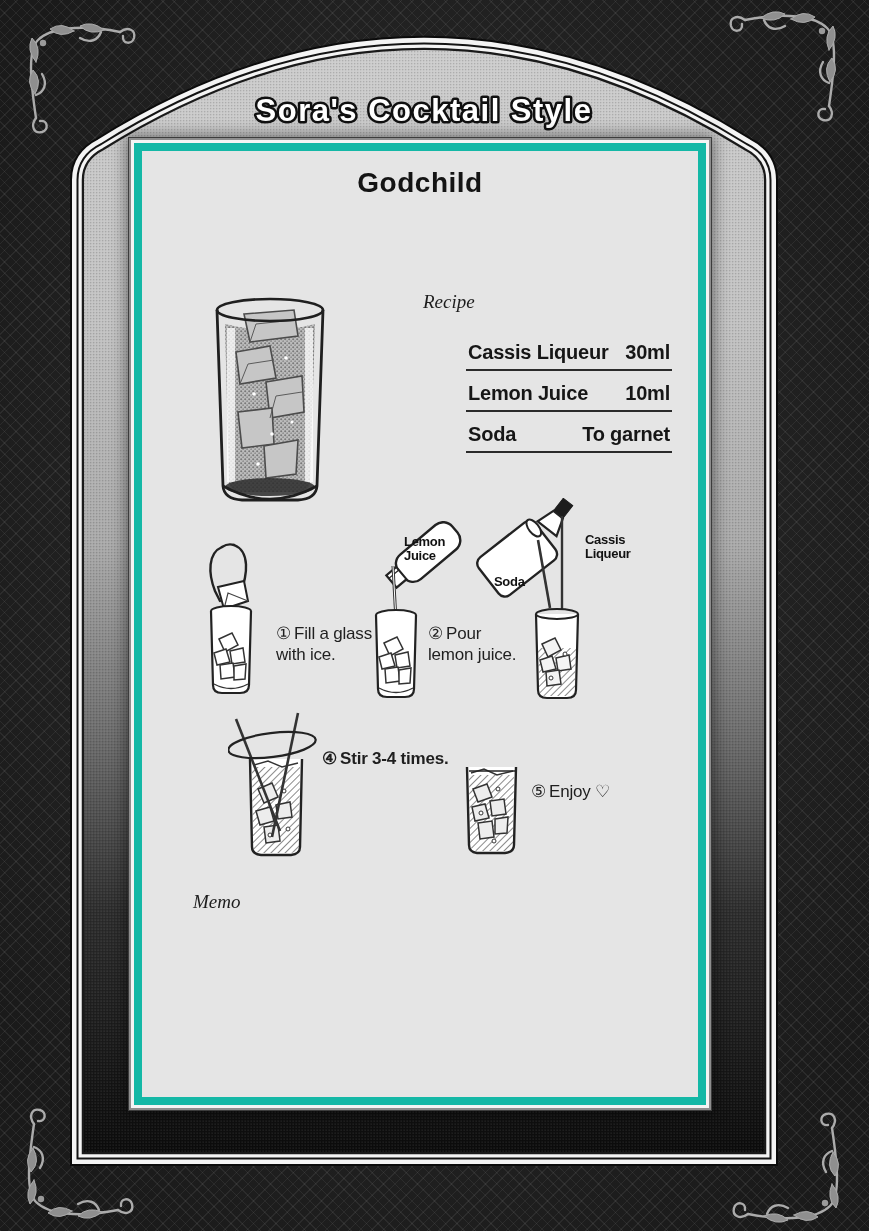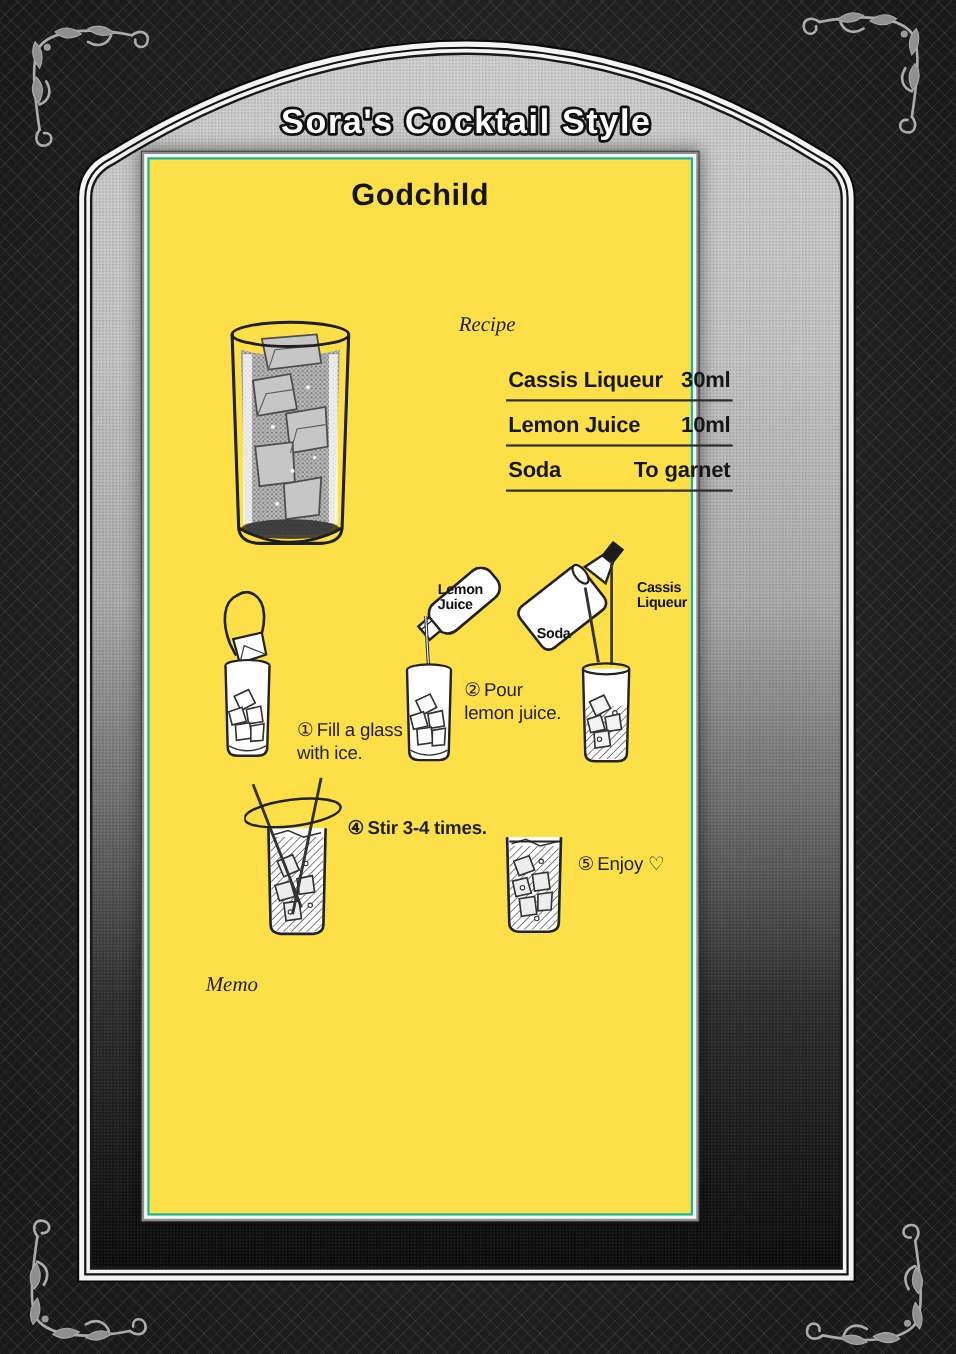--- a/index.html
+++ b/index.html
@@ -8,22 +8,22 @@
     background-color:#212121;
     background-image:
       repeating-linear-gradient(45deg, rgba(170,170,170,0.10) 0 1px, transparent 1px 8px),
       repeating-linear-gradient(-45deg, rgba(170,170,170,0.10) 0 1px, transparent 1px 8px),
       radial-gradient(ellipse at 50% 45%, #2f2f2f 0%, #1a1a1a 85%);
     font-family:"Liberation Sans", sans-serif;
   }
   #scene{position:absolute;left:0;top:0;}
   
   .panel{
-    position:absolute;left:134px;top:143px;width:496px;height:962px;
-    background:#fde047;border:2px solid #14b8a6;box-sizing:border-box;
+    position:absolute;left:134px;top:143px;width:572px;height:962px;
+    background:#e5e5e5;border:8px solid #14b8a6;box-sizing:border-box;
     box-shadow:0 0 0 3px #f4f4f4, 0 0 0 5px #8d8d8d, 0 0 0 6px #3c3c3c, 0 0 14px 8px rgba(0,0,0,0.45);
   }
   .abs{position:absolute;}
   .drink-title{
     left:0;top:16px;width:100%;text-align:center;
     font-size:28px;font-weight:bold;color:#141414;letter-spacing:0.5px;
   }
   .serif-label{
     font-family:"Liberation Serif", serif;font-style:italic;
     font-size:19px;color:#1d1d1d;
@@ -172,21 +172,21 @@
       <g stroke="#333" stroke-width="1.5" fill="#fff">
         <path d="M12 34 L25 28 L31 40 L18 47 Z"></path>
         <path d="M7 48 L19 44 L23 57 L10 60 Z"></path>
         <path d="M23 46 L36 43 L38 57 L25 59 Z"></path>
         <path d="M13 60 L26 58 L28 72 L14 74 Z"></path>
         <path d="M27 61 L39 59 L38 74 L27 75 Z"></path>
       </g>
       <path d="M7 79 Q24 88 41 79" fill="none" stroke="#333" stroke-width="1.3"></path>
     </g>
   </svg>
-  <div class="abs step-label" style="left:134px;top:472px;width:96px;margin-top:36px;">
+  <div class="abs step-label" style="left:134px;top:472px;width:96px;">
     <span class="num">①</span><span>Fill a glass with ice.</span>
   </div>
 
   <svg class="abs" style="left:224px;top:370px;" width="112" height="178" viewBox="0 0 112 178">
     <g transform="translate(34,52) rotate(-40)">
       <rect x="0" y="-14" width="70" height="32" rx="12" fill="#fff" stroke="#222" stroke-width="2.4"></rect>
       <rect x="-12" y="-7" width="13" height="16" fill="#fff" stroke="#222" stroke-width="2.2"></rect>
       <line x1="-12" y1="-3" x2="1" y2="-3" stroke="#222" stroke-width="1.2"></line>
     </g>
     <line x1="27" y1="45" x2="31" y2="118" stroke="#333" stroke-width="3"></line>

